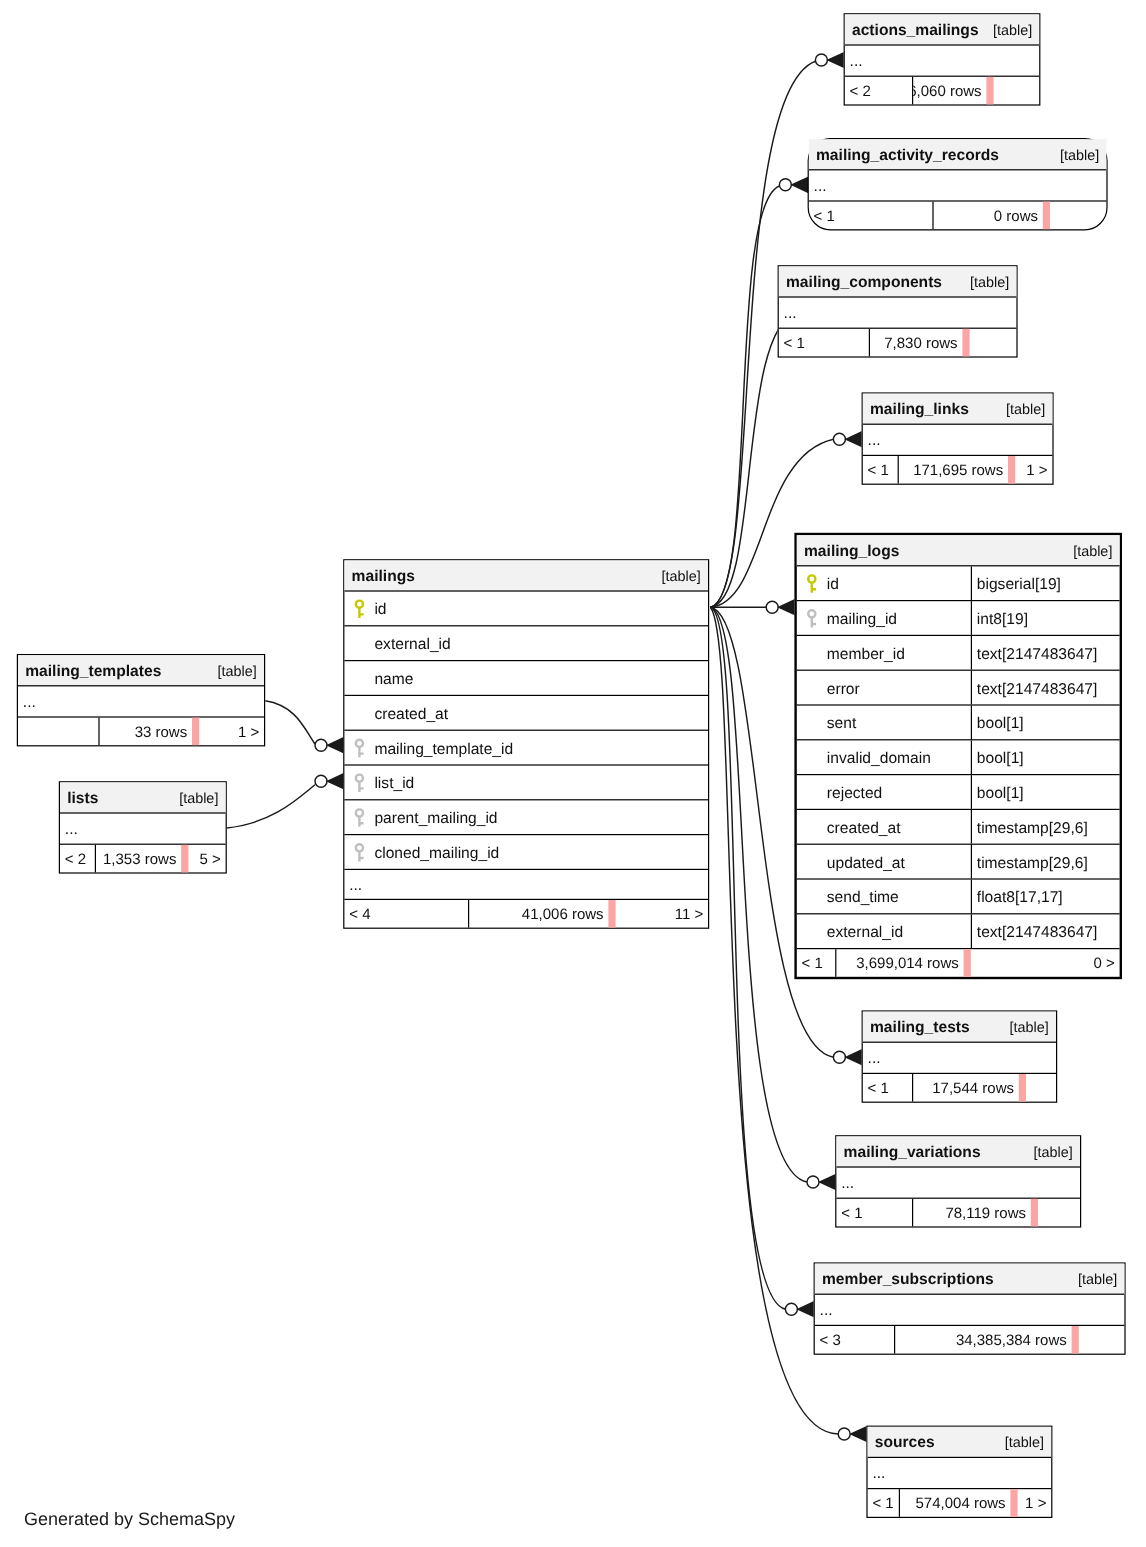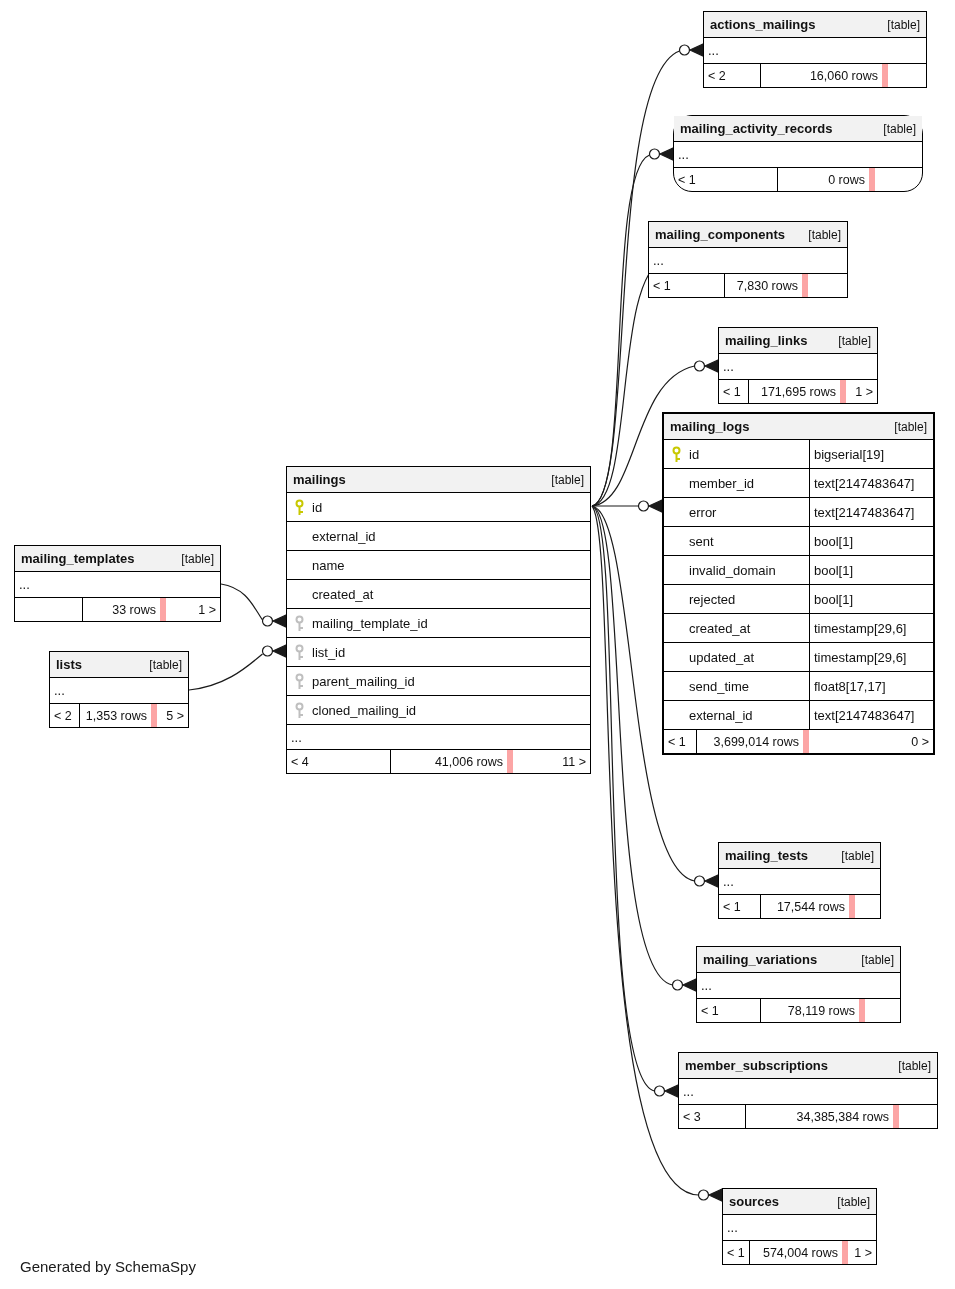--- a/index.html
+++ b/index.html
@@ -93,21 +93,21 @@
           <polygon points="286,615 273,621 286,627" fill="#1a1a1a"></polygon>
         </g>
       <g>
           <circle cx="267.5" cy="651" r="5" fill="#fff"></circle>
           <polygon points="286,645 273,651 286,657" fill="#1a1a1a"></polygon>
         </g>
     </g>
   </svg>
 
   <div id="tables-host">
-      <div class="tbox" style="left: 703px; top: 11px; width: 224px;">
+      <div class="tbox" style="left: 703px; top: 11px; width: 164px;">
         <div class="thead">
           <span class="tname">actions_mailings</span>
           <span class="ttag">[table]</span>
         </div>
         <div class="trow small">
           <span>...</span>
         </div>
         <div class="tfoot">
           <div class="fcell fc1" style="width: 57px;">&lt; 2</div>
           <div class="fcell fc2">16,060 rows</div>
@@ -149,37 +149,48 @@
         </div>
         <div class="trow small">
           <span>...</span>
         </div>
         <div class="tfoot">
           <div class="fcell fc1" style="width: 30px;">&lt; 1</div>
           <div class="fcell fc2">171,695 rows</div>
           <div class="fcell fc3" style="width: 31px;">1 &gt;</div>
         </div>
       </div>
-      <div class="tbox em" style="left: 662px; top: 412px; width: 273px;">
+      <div class="tbox em" style="left: 662px; top: 444px; width: 273px;">
         <div class="thead">
           <span class="tname">mailing_logs</span>
           <span class="ttag">[table]</span>
         </div>
         <div class="trow">
           <span class="keyslot">
             <svg class="keyic" width="11" height="17" viewBox="0 0 11 17">
               <circle cx="5.5" cy="4.5" r="3" fill="none" stroke="#c8c800" stroke-width="2"></circle>
               <line x1="5.5" y1="7.5" x2="5.5" y2="16" stroke="#c8c800" stroke-width="2"></line>
               <line x1="5.5" y1="13" x2="9" y2="13" stroke="#c8c800" stroke-width="2"></line>
             </svg>
           </span>
           <span class="cname" style="flex: 1 1 0%;">id</span>
           <span class="ctype" style="width: 124px;">bigserial[19]</span>
         </div>
         <div class="trow">
+          <span class="keyslot">
+            <svg class="keyic" width="11" height="17" viewBox="0 0 11 17">
+              <circle cx="5.5" cy="4.5" r="3" fill="none" stroke="#bfbfbf" stroke-width="2"></circle>
+              <line x1="5.5" y1="7.5" x2="5.5" y2="16" stroke="#bfbfbf" stroke-width="2"></line>
+              <line x1="5.5" y1="13" x2="9" y2="13" stroke="#bfbfbf" stroke-width="2"></line>
+            </svg>
+          </span>
+          <span class="cname" style="flex: 1 1 0%;">mailing_id</span>
+          <span class="ctype" style="width: 124px;">int8[19]</span>
+        </div>
+        <div class="trow">
           <span class="keyslot"></span>
           <span class="cname" style="flex: 1 1 0%;">member_id</span>
           <span class="ctype" style="width: 124px;">text[2147483647]</span>
         </div>
         <div class="trow">
           <span class="keyslot"></span>
           <span class="cname" style="flex: 1 1 0%;">error</span>
           <span class="ctype" style="width: 124px;">text[2147483647]</span>
         </div>
         <div class="trow">

